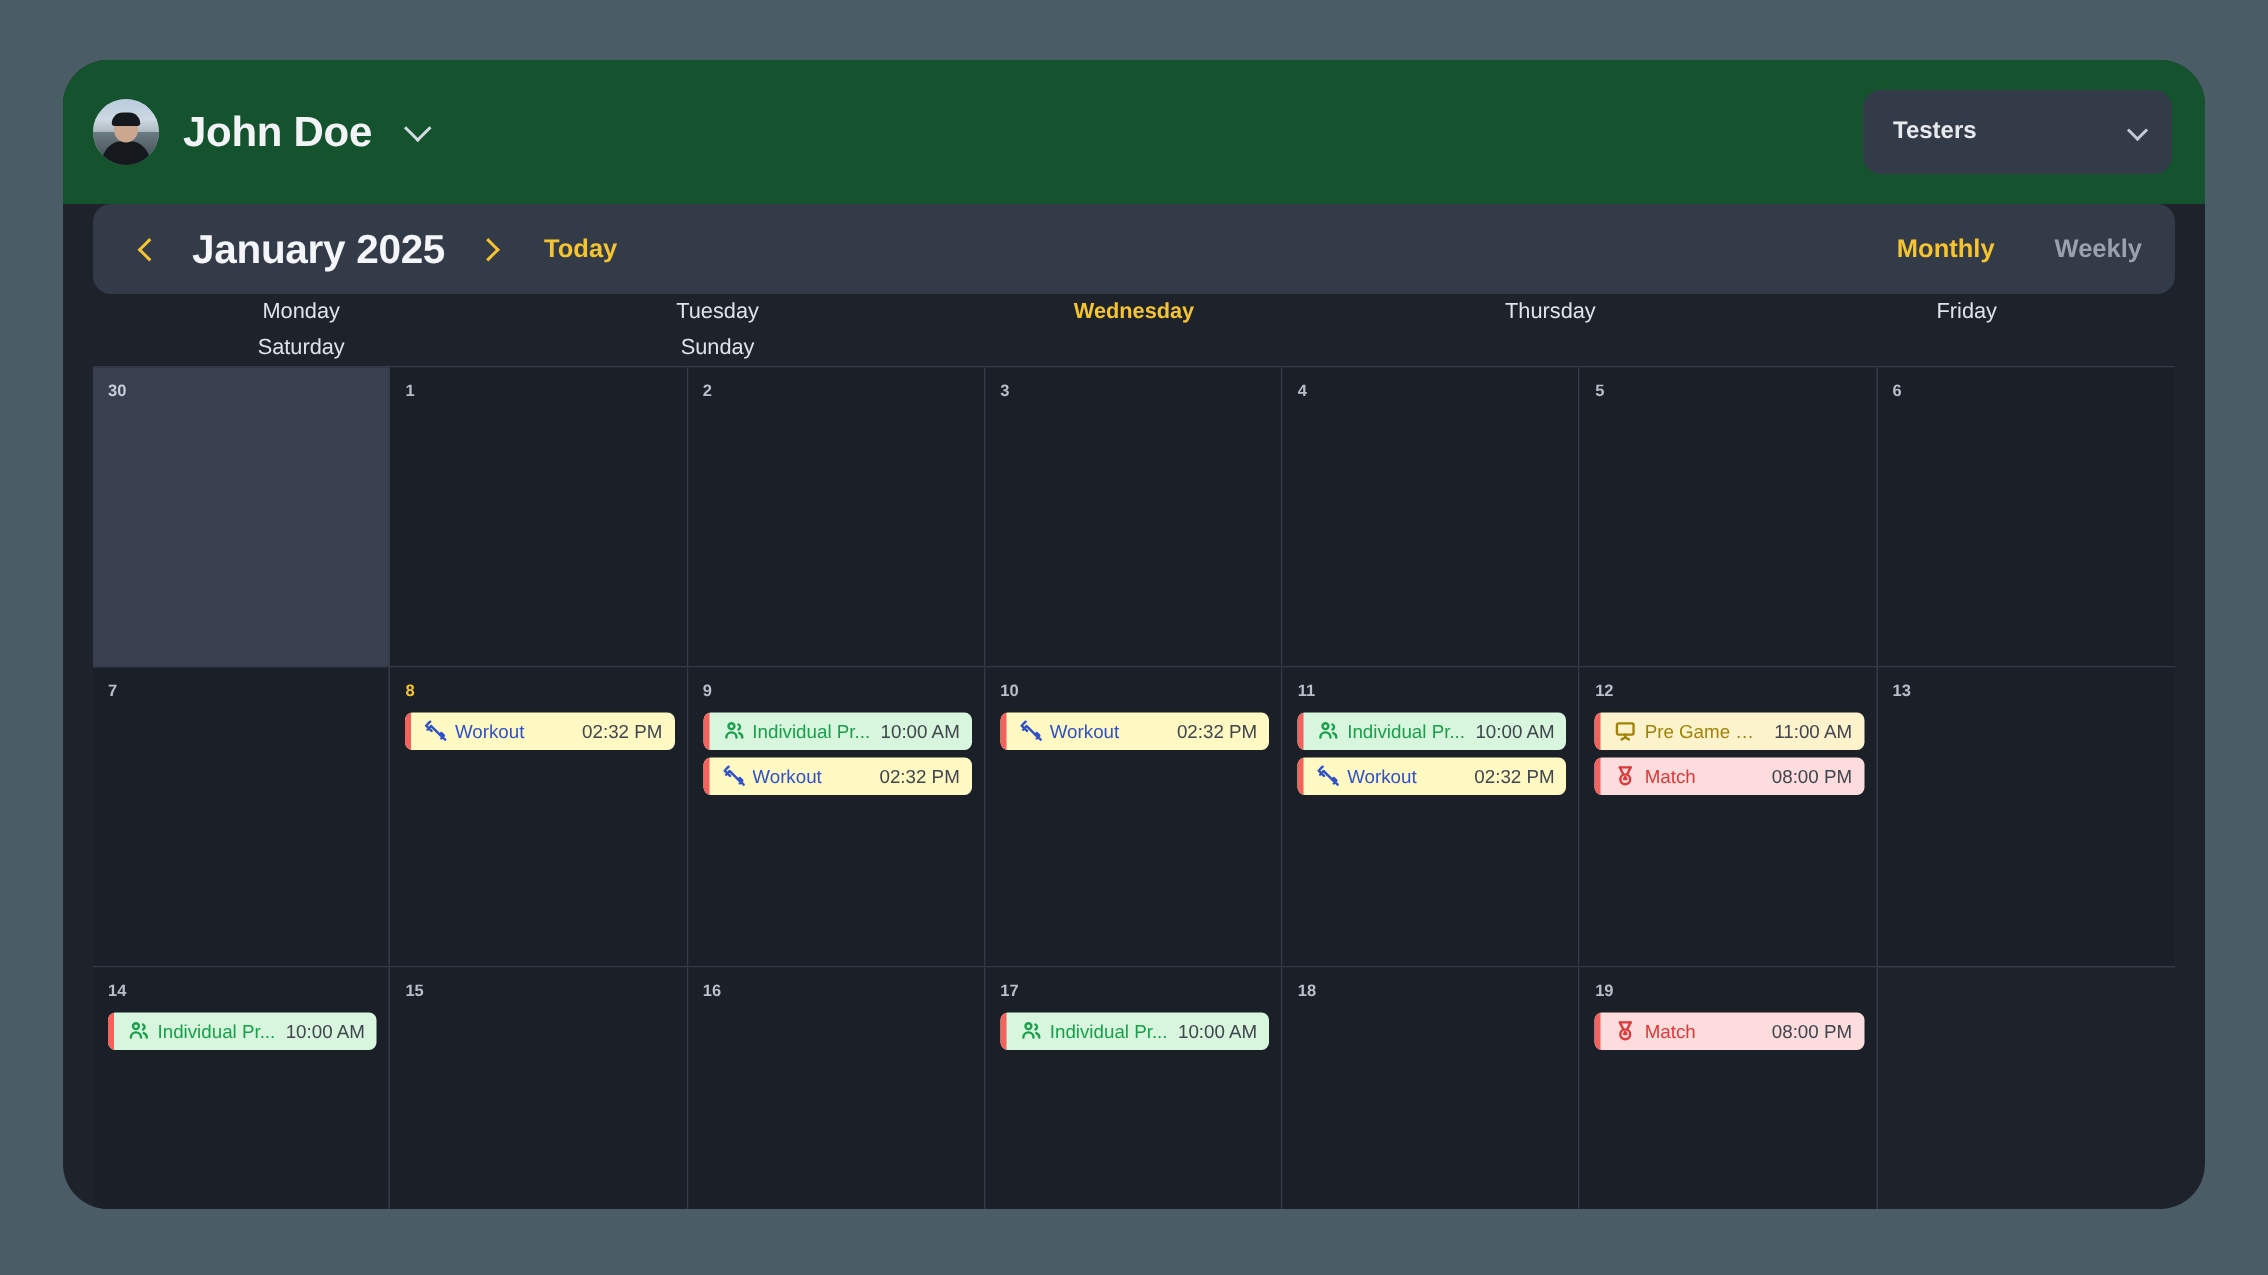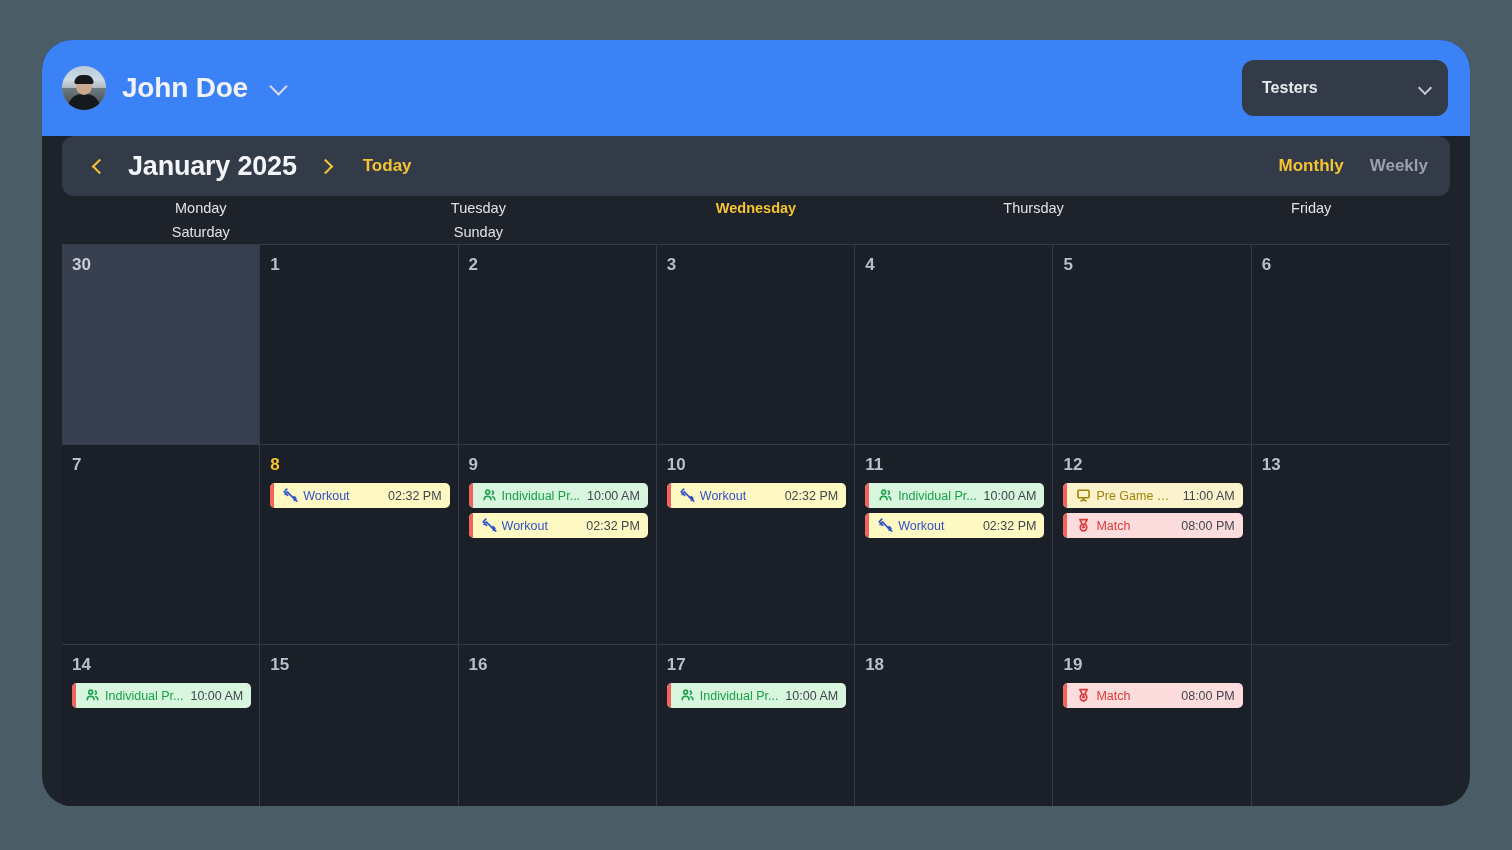--- a/index.html
+++ b/index.html
@@ -30,21 +30,21 @@
     flex-direction: column;
   }
 
   
   .topbar {
     height: 96px;
     flex: 0 0 96px;
     display: flex;
     align-items: center;
     padding: 0 22px 0 20px;
-    background: #3b82f6;
+    background: #14532d;
   }
 
   .profile {
     display: flex;
     align-items: center;
     gap: 16px;
     cursor: pointer;
   }
 
   .avatar {
@@ -153,21 +153,21 @@
   }
 
   .today-btn {
     color: #f5c431;
     font-size: 17px;
     font-weight: 700;
     margin-left: 22px;
     cursor: pointer;
   }
 
-  .view-toggle { display: flex; align-items: flex-end; gap: 26px; }
+  .view-toggle { display: flex; align-items: flex-end; gap: 40px; }
   .view-btn {
     font-size: 17px;
     font-weight: 700;
     cursor: pointer;
     color: #9aa1ad;
   }
   .view-btn.active { color: #f5c431; }
 
   
   .weekday-row {
@@ -202,21 +202,21 @@
     border-right: 1px solid #343b48;
     border-bottom: 1px solid #343b48;
     background: #1b1f27;
     padding: 10px 8px 0 10px;
     overflow: hidden;
   }
   .cell:nth-child(7n) { border-right: none; }
   .cell.other-month { background: #383f4f; }
 
   .daynum {
-    font-size: 17px;
+    font-size: 11px;
     font-weight: 700;
     color: #b9bfc9;
     margin-bottom: 8px;
     display: block;
   }
   .cell.other-month .daynum { color: #c8cdd6; }
   .daynum.today { color: #f5c431; }
 
   
   .events { display: flex; flex-direction: column; gap: 5px; }

